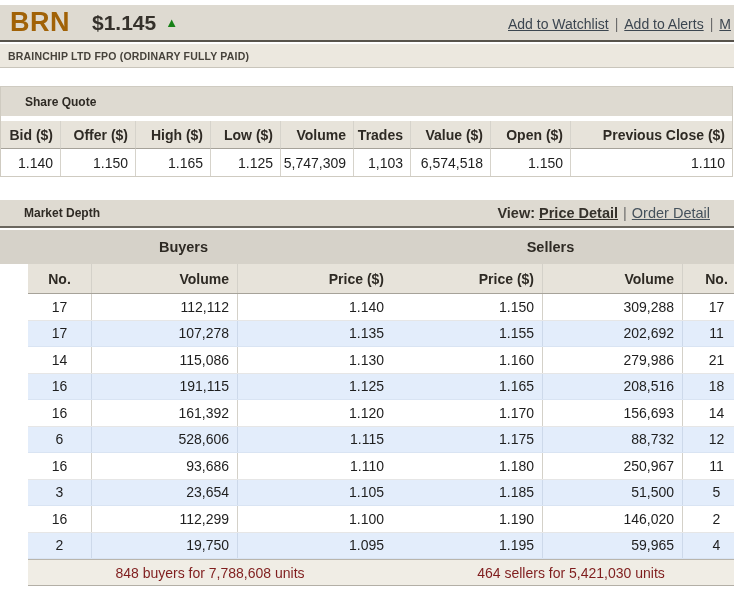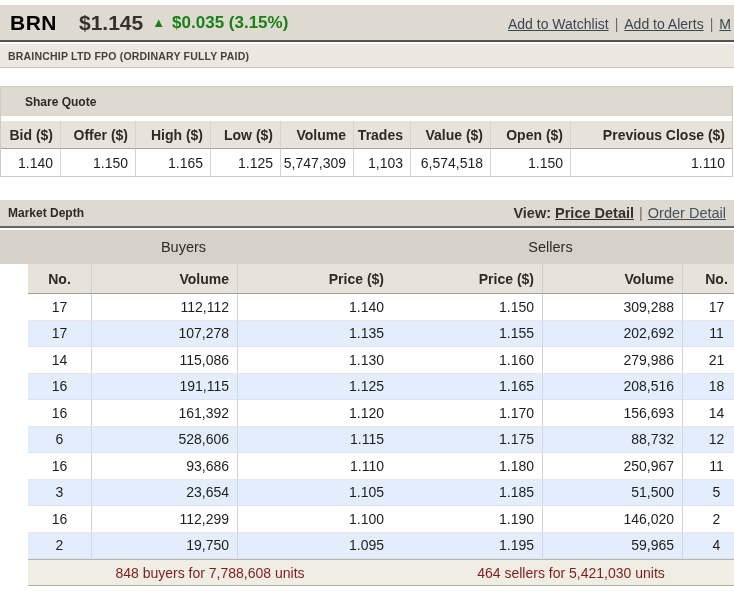--- a/index.html
+++ b/index.html
@@ -3,21 +3,21 @@
 <meta charset="utf-8">
 <style>
   * { margin:0; padding:0; box-sizing:border-box; }
   html,body { width:734px; height:597px; overflow:hidden; background:#fff;
               font-family:"Liberation Sans", sans-serif; color:#2b2823; }
 
   
   .topbar { position:absolute; left:0; top:5px; width:734px; height:37px;
             background:var(--bar-beige); border-bottom:2px solid #57534b; }
   .topbar-inner { display:flex; align-items:center; height:35px; padding-left:10px; }
-  .sym   { font-size:21px; font-weight:bold; color:#000000; letter-spacing:.5px; }
+  .sym   { font-size:27px; font-weight:bold; color:#a16207; letter-spacing:.5px; }
   .price { font-size:21px; font-weight:bold; color:#35312b; margin-left:22px; }
   .arrow { font-size:13px; color:var(--up-green); margin-left:9px; }
   .chg   { font-size:17px; font-weight:bold; color:var(--up-green); margin-left:7px; }
   .toplinks { position:absolute; left:508px; top:11px; white-space:nowrap;
               font-size:14px; color:var(--link-color); }
   .toplinks a { color:var(--link-color); text-decoration:underline; cursor:pointer; }
   .toplinks .sep { margin:0 6px; color:#6b6b6b; }
 
   
   .companybar { position:absolute; left:0; top:44px; width:734px; height:24px;
@@ -36,33 +36,33 @@
   .sq-row > div:last-child { border-right:none; }
   .sq-head > div { height:28px; background:var(--header-row-beige); font-weight:bold;
                    font-size:14px; color:#2e2a24; border-bottom:1px solid #a6a299; }
   .sq-vals > div { height:27px; font-size:14px; color:#1e1e1e; background:#fff; }
   .c0{width:60px}.c1{width:75px}.c2{width:75px}.c3{width:70px}.c4{width:73px}
   .c5{width:57px}.c6{width:80px}.c7{width:80px}.c8{width:161px}
 
   
   .md-bar { position:absolute; left:0; top:200px; width:734px; height:28px;
             background:var(--bar-beige); border-bottom:2px solid #6b675f;
-            display:flex; align-items:center; padding:0 8px; }
+            display:flex; align-items:center; padding:0 24px; }
   .md-title { font-size:12px; font-weight:bold; color:#2e2a24; }
   .md-view  { margin-left:auto; font-size:14.5px; white-space:nowrap; }
   .md-view .vlabel { font-weight:bold; color:#35312b; }
   .md-view a { text-decoration:underline; cursor:pointer; }
   .md-view .active { font-weight:bold; color:#35312b; }
   .md-view .plain  { color:#46525c; }
   .md-view .sep { margin:0 5px; color:#6b6b6b; }
 
   .bs-bar { position:absolute; left:0; top:230px; width:734px; height:34px;
             background:var(--buyers-sellers-gray); display:flex; }
   .bs-bar > div { display:flex; align-items:center; justify-content:center;
-                  font-size:14.5px; font-weight:normal; color:#2e2a24; }
+                  font-size:14.5px; font-weight:bold; color:#2e2a24; }
   .bs-buyers  { width:367px; }
   .bs-sellers { width:367px; }
 
   .depth { position:absolute; left:0; top:264px; width:727px;padding-left:28px; }
   .depth-flex { display:flex; }
   .dtable { border-left:1px solid #d9d6cе; }
   .dtable.buyers  { width:364px; }
   .divider { width:4px; background:#9e9990; }
   .dtable.sellers { width:359px; border-right:1px solid #c7c3ba; }
 
@@ -84,21 +84,20 @@
              justify-content:center; font-size:14px; color:#7f1d1d; }
 </style>
 </head>
 <body>
 
 <div class="topbar">
   <div class="topbar-inner">
     <span class="sym">BRN</span>
     <span class="price">$1.145</span>
     <span class="arrow">▲</span>
-    <span class="chg">$0.035 (3.15%)</span>
   </div>
   <div class="toplinks">
     <a>Add to Watchlist</a><span class="sep">|</span><a>Add to Alerts</a><span class="sep">|</span><a>M</a>
   </div>
 </div>
 
 <div class="companybar">
   <span>BRAINCHIP LTD FPO (ORDINARY FULLY PAID)</span>
 </div>
 

